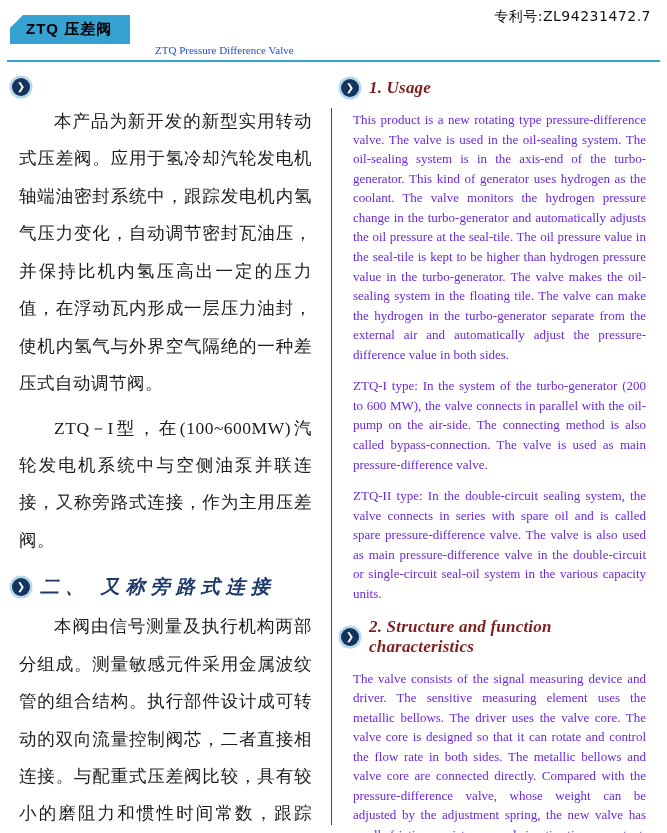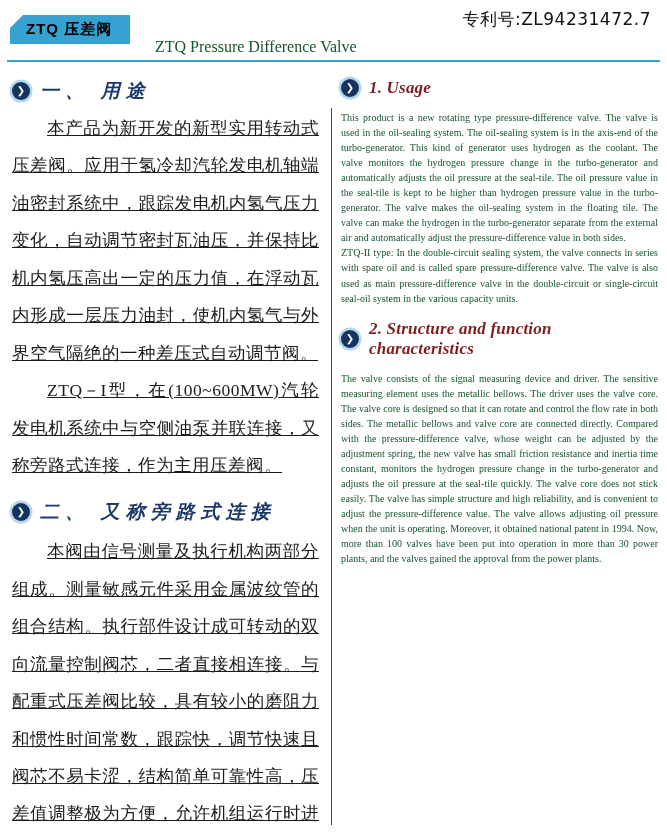--- a/index.html
+++ b/index.html
@@ -3,37 +3,37 @@
 <meta charset="utf-8">
 <style>
   html,body{margin:0;padding:0;}
   body{
     width:667px;height:833px;position:relative;background:#ffffff;
     font-family:"Liberation Serif","DejaVu Serif",serif;overflow:hidden;
   }
   .patent{
     position:absolute;top:8px;right:16px;
     font-family:"DejaVu Sans","Liberation Sans",sans-serif;
-    font-size:17px;color:#111;letter-spacing:.5px;
+    font-size:14px;color:#111;letter-spacing:.5px;
   }
   .header{
     position:absolute;left:7px;right:7px;top:30px;height:30px;
     border-bottom:2px solid var(--accent);
   }
   .tag{
     display:inline-block;position:absolute;left:3px;bottom:16px;
     background:var(--accent);color:#000000;
     font-family:"Liberation Sans","DejaVu Sans",sans-serif;
     font-weight:bold;font-size:15px;letter-spacing:1px;
     padding:5px 18px 5px 16px;
     clip-path:polygon(13px 0,100% 0,100% 100%,0 100%,0 13px);
   }
   .title-en{
     position:absolute;left:148px;bottom:4px;
-    font-size:16px;color:#14532d;
+    font-size:11px;color:#1d4ed8;
   }
   .divider{
     position:absolute;left:331px;top:108px;bottom:8px;width:1px;background:#4a4a4a;
   }
   .col{position:absolute;top:76px;}
   .col.left{left:12px;width:307px;}
   .col.right{left:341px;width:317px;}
   .sec-heading{
     display:flex;align-items:center;gap:10px;margin:0 0 4px 0;
   }
@@ -45,25 +45,25 @@
     font-family:"DejaVu Sans",sans-serif;font-size:10px;font-weight:bold;line-height:1;
   }
   .cn-head-text{
     color:var(--heading-cn);font-weight:bold;font-style:italic;
     font-size:19px;letter-spacing:6px;
   }
   .en-head-text{
     color:#7f1d1d;font-weight:bold;font-style:italic;font-size:17px;letter-spacing:.2px;
   }
   p.cn{
-    margin:0;font-size:17.5px;line-height:2.14;color:#1c1c1c;
-    text-align:justify;text-indent:2em;letter-spacing:.5px;text-decoration:underline;
+    margin:7px;font-size:17.5px;line-height:2.14;color:#1c1c1c;
+    text-align:justify;text-indent:2em;letter-spacing:.5px;
   }
   p.en{
-    margin:0;font-size:10px;line-height:1.505;color:#14532d;text-align:justify;
+    margin:12px;font-size:13px;line-height:1.505;color:#6d28d9;text-align:justify;
   }
   .left .sec-heading{margin-top:2px;margin-bottom:6px;}
   .left .sec-heading.second{margin-top:15px;margin-bottom:8px;}
   .right .sec-heading{margin-top:2px;margin-bottom:12px;}
   .right .sec-heading.second{margin-top:13px;margin-bottom:12px;}
 </style>
 </head>
 <body>
 
 <div class="patent">专利号:ZL94231472.7</div>
@@ -71,38 +71,38 @@
 <div class="header">
   <span class="tag"><span>ZTQ 压差阀</span></span>
   <span class="title-en">ZTQ Pressure Difference Valve</span>
 </div>
 
 <div class="divider"></div>
 
 <div class="col left">
   <div class="sec-heading">
     <span class="chev">❯</span>
-    <span class="cn-head-text">一、 用途</span>
   </div>
   <p class="cn">本产品为新开发的新型实用转动式压差阀。应用于氢冷却汽轮发电机轴端油密封系统中，跟踪发电机内氢气压力变化，自动调节密封瓦油压，并保持比机内氢压高出一定的压力值，在浮动瓦内形成一层压力油封，使机内氢气与外界空气隔绝的一种差压式自动调节阀。</p>
   <p class="cn">ZTQ－I型，在(100~600MW)汽轮发电机系统中与空侧油泵并联连接，又称旁路式连接，作为主用压差阀。</p>
 
   <div class="sec-heading second">
     <span class="chev">❯</span>
     <span class="cn-head-text">二、 又称旁路式连接</span>
   </div>
   <p class="cn">本阀由信号测量及执行机构两部分组成。测量敏感元件采用金属波纹管的组合结构。执行部件设计成可转动的双向流量控制阀芯，二者直接相连接。与配重式压差阀比较，具有较小的磨阻力和惯性时间常数，跟踪快，调节快速且阀芯不易卡涩，结构简单可靠性高，压差值调整极为方便，允许机组运行时进行调整等特点，并于94年取得国家专利。已有30多家电厂，100多台阀投入运行，得到电厂认可。</p>
 </div>
 
 <div class="col right">
   <div class="sec-heading">
     <span class="chev">❯</span>
     <span class="en-head-text">1. Usage</span>
   </div>
   <p class="en">This product is a new rotating type pressure-difference valve. The valve is used in the oil-sealing system. The oil-sealing system is in the axis-end of the turbo-generator. This kind of generator uses hydrogen as the coolant. The valve monitors the hydrogen pressure change in the turbo-generator and automatically adjusts the oil pressure at the seal-tile. The oil pressure value in the seal-tile is kept to be higher than hydrogen pressure value in the turbo-generator. The valve makes the oil-sealing system in the floating tile. The valve can make the hydrogen in the turbo-generator separate from the external air and automatically adjust the pressure-difference value in both sides.</p>
+  <p class="en">ZTQ-I type: In the system of the turbo-generator (200 to 600 MW), the valve connects in parallel with the oil-pump on the air-side. The connecting method is also called bypass-connection. The valve is used as main pressure-difference valve.</p>
   <p class="en">ZTQ-II type: In the double-circuit sealing system, the valve connects in series with spare oil and is called spare pressure-difference valve. The valve is also used as main pressure-difference valve in the double-circuit or single-circuit seal-oil system in the various capacity units.</p>
 
   <div class="sec-heading second">
     <span class="chev">❯</span>
     <span class="en-head-text">2. Structure and function characteristics</span>
   </div>
   <p class="en">The valve consists of the signal measuring device and driver. The sensitive measuring element uses the metallic bellows. The driver uses the valve core. The valve core is designed so that it can rotate and control the flow rate in both sides. The metallic bellows and valve core are connected directly. Compared with the pressure-difference valve, whose weight can be adjusted by the adjustment spring, the new valve has small friction resistance and inertia time constant, monitors the hydrogen pressure change in the turbo-generator and adjusts the oil pressure at the seal-tile quickly. The valve core does not stick easily. The valve has simple structure and high reliability, and is convenient to adjust the pressure-difference value. The valve allows adjusting oil pressure when the unit is operating. Moreover, it obtained national patent in 1994. Now, more than 100 valves have been put into operation in more than 30 power plants, and the valves gained the approval from the power plants.</p>
 </div>
 
 </body></html>

